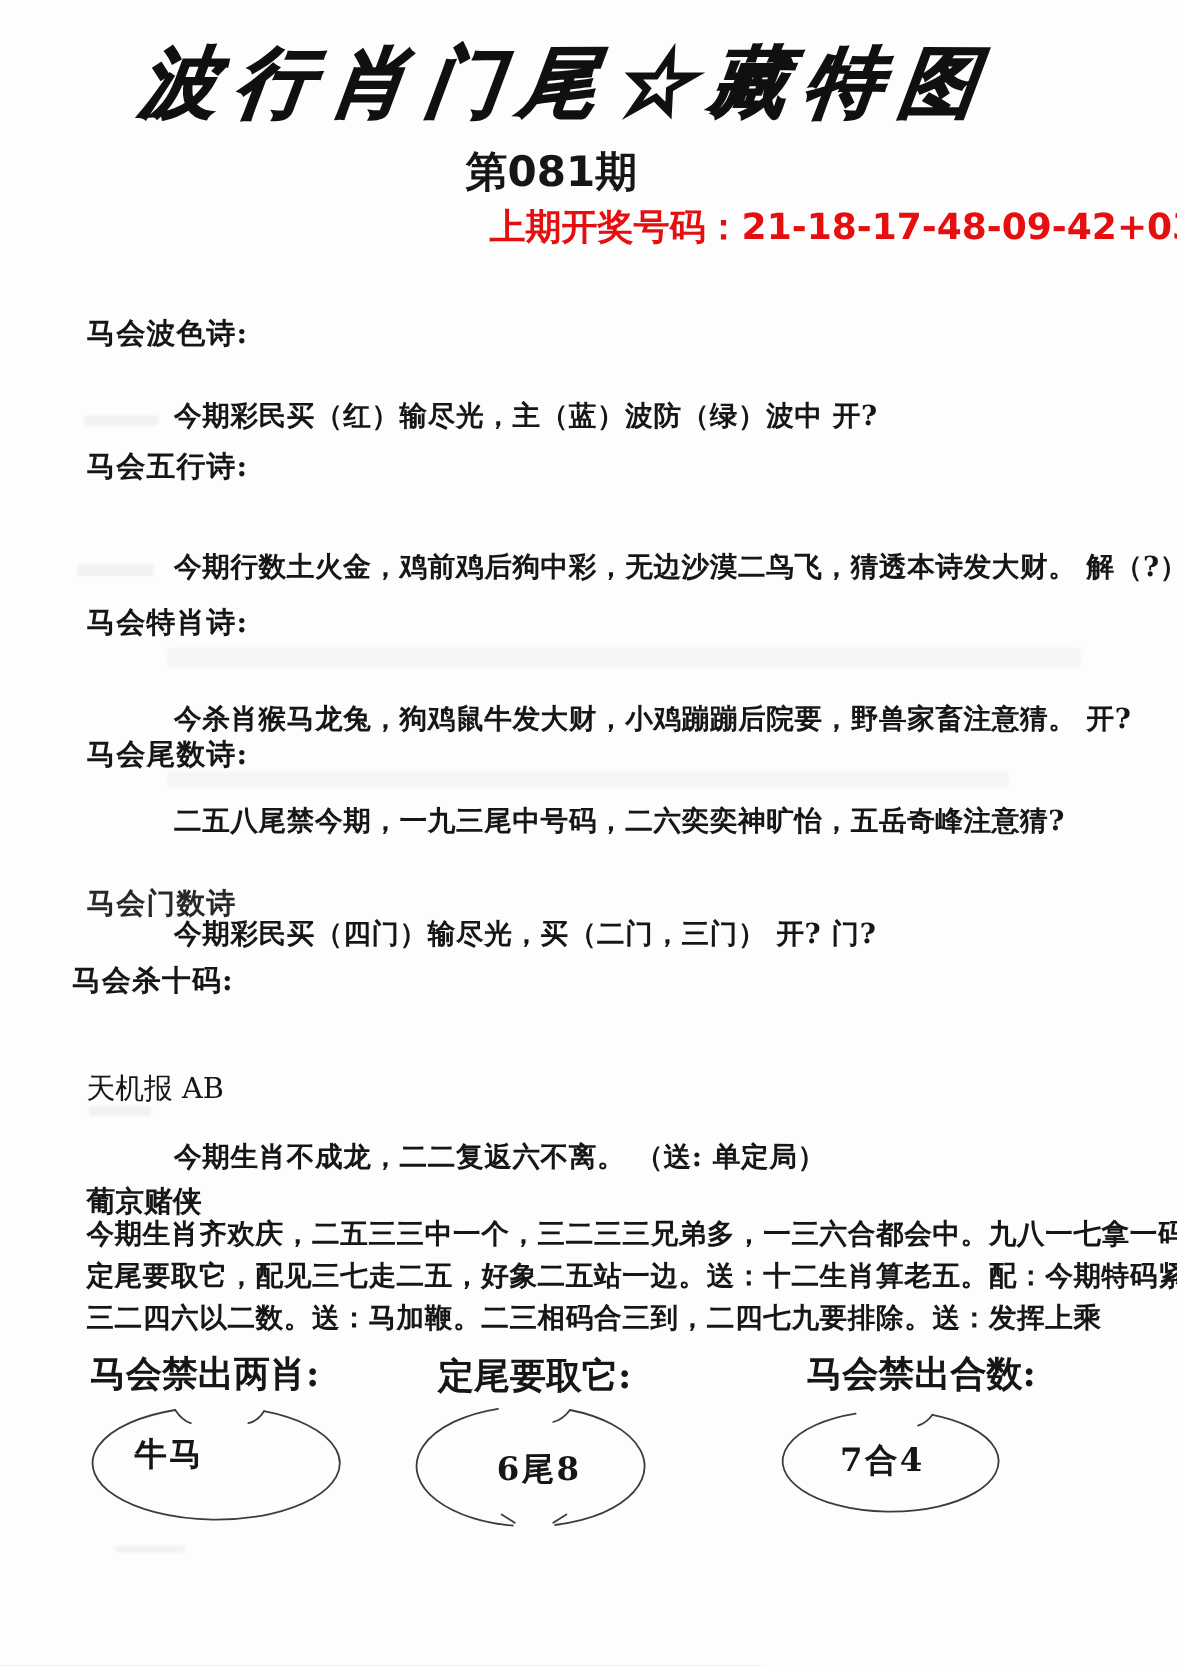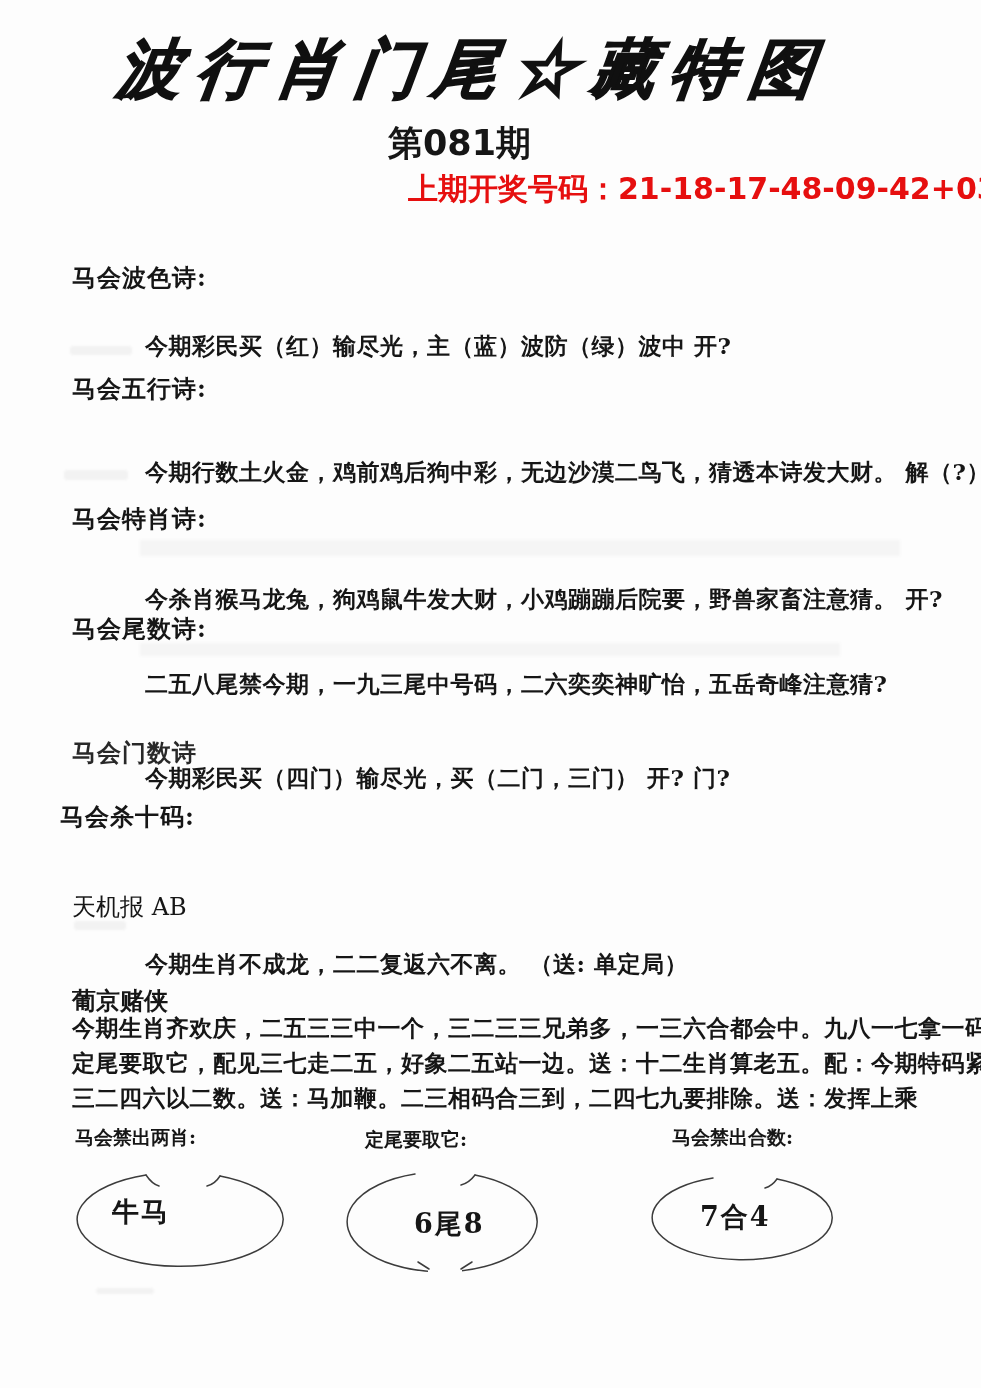--- a/index.html
+++ b/index.html
@@ -25,21 +25,21 @@
     color:#e60f0f;
     font-family:"DejaVu Sans","Liberation Sans",sans-serif;
   }
   .provider{left:276px;top:214px;font-size:29px;font-weight:600;}
   .sec-head{font-size:24px;font-weight:600;letter-spacing:1px;}
   .poem{font-size:23px;font-weight:700;letter-spacing:0.5px;}
   .numbers{word-spacing:7px;}
   .plain-head{font-size:24px;font-weight:500;}
   .bold-head{font-size:24px;font-weight:700;}
   .para-line{font-size:23px;font-weight:700;letter-spacing:0.5px;}
-  .ban-label{font-size:19px;font-weight:700;}
+  .ban-label{font-size:30px;font-weight:700;}
   .circle-value{font-size:27px;font-weight:700;letter-spacing:2px;}
   .faded{opacity:0.92;}
   svg.overlay{position:absolute;left:0;top:0;pointer-events:none;}
   .smudge{position:absolute;background:rgba(40,40,40,0.05);filter:blur(1px);border-radius:3px;}
   .band{position:absolute;background:rgba(60,60,60,0.04);filter:blur(1.5px);}
 </style>
 </head>
 <body>
 
 <div class="page">

